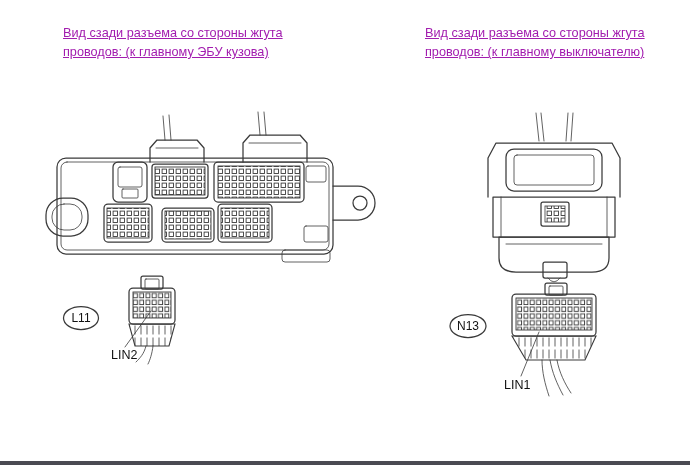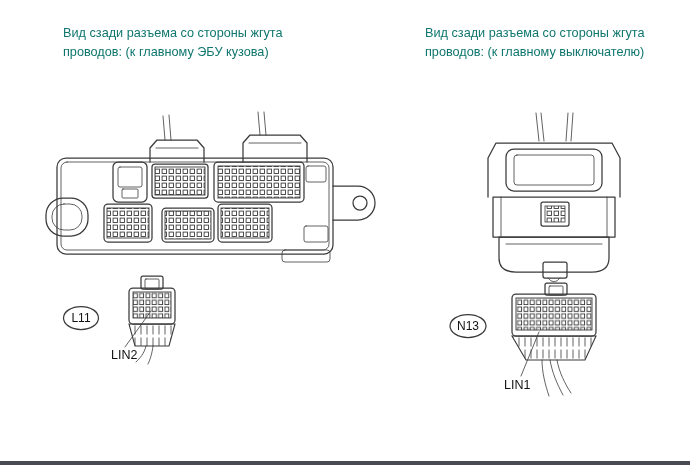--- a/index.html
+++ b/index.html
@@ -7,22 +7,23 @@
     position:relative;
     width:690px;height:465px;
     background:#ffffff;
     overflow:hidden;
     font-family:"Liberation Sans", sans-serif;
   }
   .caption{
     position:absolute;
     font-size:12.7px;
     line-height:19px;
-    color:#0f766e;
+    color:#a21caf;
     white-space:pre-line;
+    text-decoration:underline;
   }
   .caption-left{left:63px;top:24px;width:310px;}
   .caption-right{left:425px;top:24px;width:260px;}
   svg{position:absolute;left:0;top:0;}
   .ln{fill:none;stroke:#3a3a3a;stroke-width:1.25;stroke-linejoin:round;stroke-linecap:round;}
   .ln2{fill:none;stroke:#3a3a3a;stroke-width:0.8;stroke-linejoin:round;stroke-linecap:round;}
   .lbl{font-family:"Liberation Sans",sans-serif;font-size:12.5px;fill:#111111;stroke:none;}
   .badge-text{font-family:"Liberation Sans",sans-serif;font-size:12px;fill:#111111;stroke:none;text-anchor:middle;}
   .bottom-bar{
     position:absolute;left:0;bottom:0;width:690px;height:4px;

